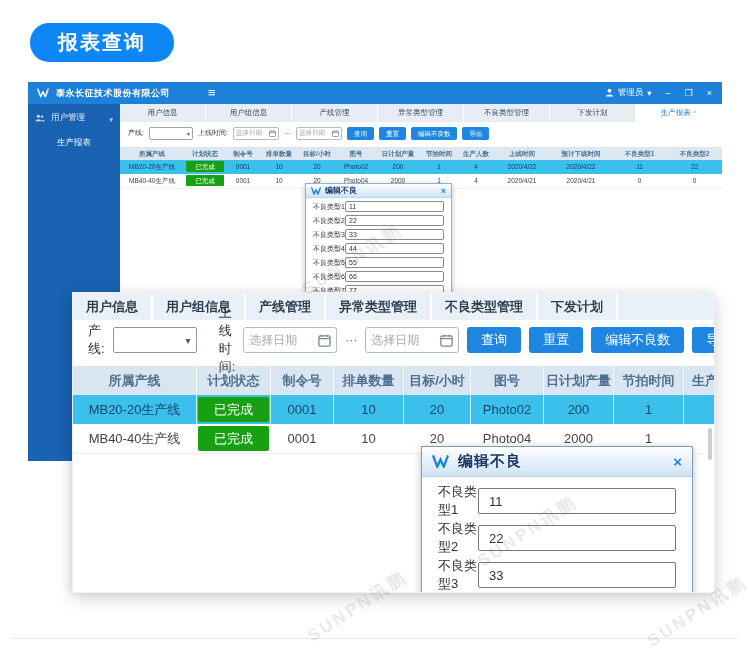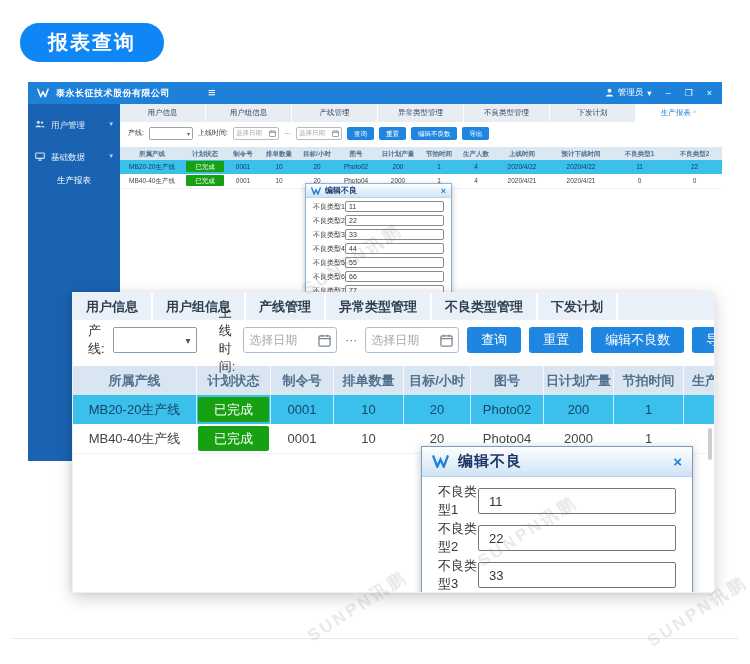--- a/index.html
+++ b/index.html
@@ -1,35 +1,35 @@
 <!DOCTYPE html>
 <html><head>
 <meta charset="utf-8">
 <style>
   * { margin:0; padding:0; box-sizing:border-box; }
   body { width:750px; height:664px; background:#fff; font-family:"Liberation Sans", sans-serif; position:relative; overflow:hidden; }
 
-  .badge { position:absolute; left:20px; top:23px; height:39px; line-height:39px; padding:0 28px;
+  .badge { position:absolute; left:30px; top:23px; height:39px; line-height:39px; padding:0 28px;
            background:#0f86f5; color:#fff; font-size:20px; font-weight:bold; letter-spacing:2px;
            border-radius:19px 19px 19px 19px; }
 
   
   .window { position:absolute; left:28px; top:82px; width:694px; height:379px; background:#fff; }
   .titlebar { height:22px; background:#1e81d9; color:#fff; display:flex; align-items:center; font-size:9px; }
   .titlebar .logo { margin:0 7px 0 9px; display:flex; }
   .titlebar .company { font-weight:bold; letter-spacing:0.5px; }
   .titlebar .burger { margin-left:38px; font-size:13px; line-height:10px; cursor:pointer; }
   .titlebar .spacer { flex:1; }
   .tb-right { display:flex; align-items:center; gap:14px; margin-right:10px; font-size:8.5px; }
   .tb-user { display:flex; align-items:center; gap:4px; }
   .tb-ctrl { font-size:9px; cursor:pointer; }
 
   .winbody { display:flex; height:357px; }
   .sidebar { width:92px; background:#1a63b2; color:#e8f1fb; flex:none; }
-  .side-item { height:26px; display:flex; align-items:flex-start; padding:16px 7px; font-size:8.5px; gap:6px; cursor:pointer; }
+  .side-item { height:26px; display:flex; align-items:flex-end; padding:6px 7px; font-size:8.5px; gap:6px; cursor:pointer; }
   .side-item .lbl { flex:1; }
   .side-item .car { font-size:7px; color:#bcd6ef; }
   .side-item.active { background:#2e7ec9; }
   .side-sub { height:24px; line-height:24px; text-align:center; font-size:8.5px; color:#fff; background:#1a63b2; cursor:pointer; }
 
   .content { width:602px; flex:none; background:#fff; }
   .tabbar-sm { height:18px; background:#e7edf3; display:flex; }
   .tab-sm { flex:1; text-align:center; line-height:18px; font-size:7.5px; color:#33475a; border-right:1px solid #fff; cursor:pointer; white-space:nowrap; overflow:hidden; }
   .tab-sm.active { background:#fff; color:#1e81d9; }
   .tab-mark { color:#9aa7b3; font-size:7px; }
@@ -140,28 +140,20 @@
   <div class="winbody">
     <div class="sidebar">
       <div class="side-item">
         <span><svg width="10" height="8" viewBox="0 0 12 9">
               <circle cx="4" cy="2.4" r="1.8" fill="#cfe3f7"></circle>
               <circle cx="8.4" cy="2.8" r="1.4" fill="#cfe3f7"></circle>
               <path d="M0.5 8.5 C0.5 5.4 7.5 5.4 7.5 8.5 Z" fill="#cfe3f7"></path>
               <path d="M7.5 8.5 C8 6.2 11.5 6.4 11.5 8.5 Z" fill="#cfe3f7"></path>
             </svg></span>
         <span class="lbl">用户管理</span>
-        <span class="car">▾</span>
-      </div>
-      <div class="side-item">
-        <span><svg width="10" height="9" viewBox="0 0 12 10">
-              <rect x="0.8" y="0.8" width="10.4" height="6.4" rx="1" fill="none" stroke="#cfe3f7" stroke-width="1.3"></rect>
-              <path d="M4 9.5 L8 9.5 M6 7.4 L6 9.3" stroke="#cfe3f7" stroke-width="1.2"></path>
-            </svg></span>
-        <span class="lbl">基础数据</span>
         <span class="car">▾</span>
       </div>
       <div class="side-sub">生产报表</div>
     </div>
 
     <div class="content">
       <div class="tabbar-sm">
         <div class="tab-sm">用户信息</div>
         <div class="tab-sm">用户组信息</div>
         <div class="tab-sm">产线管理</div>

